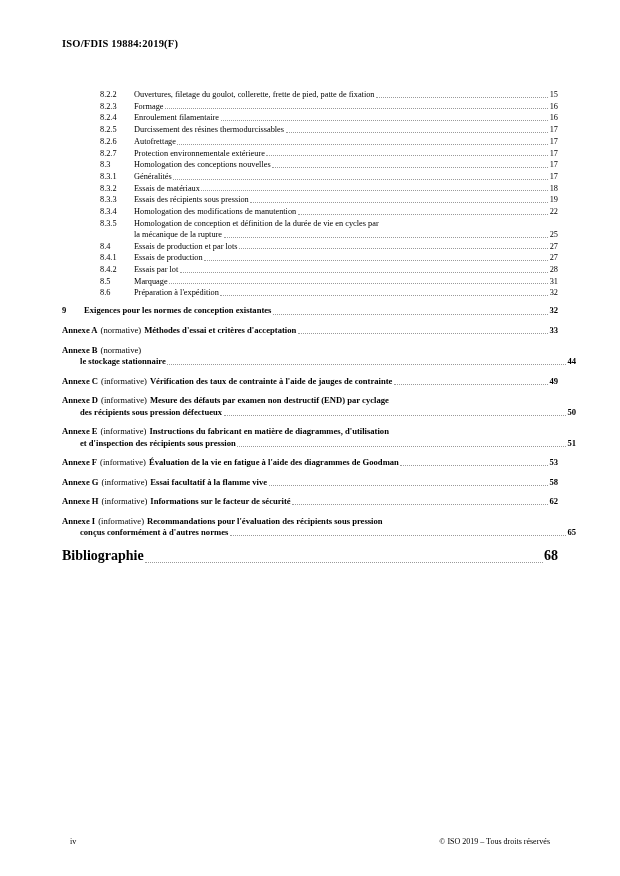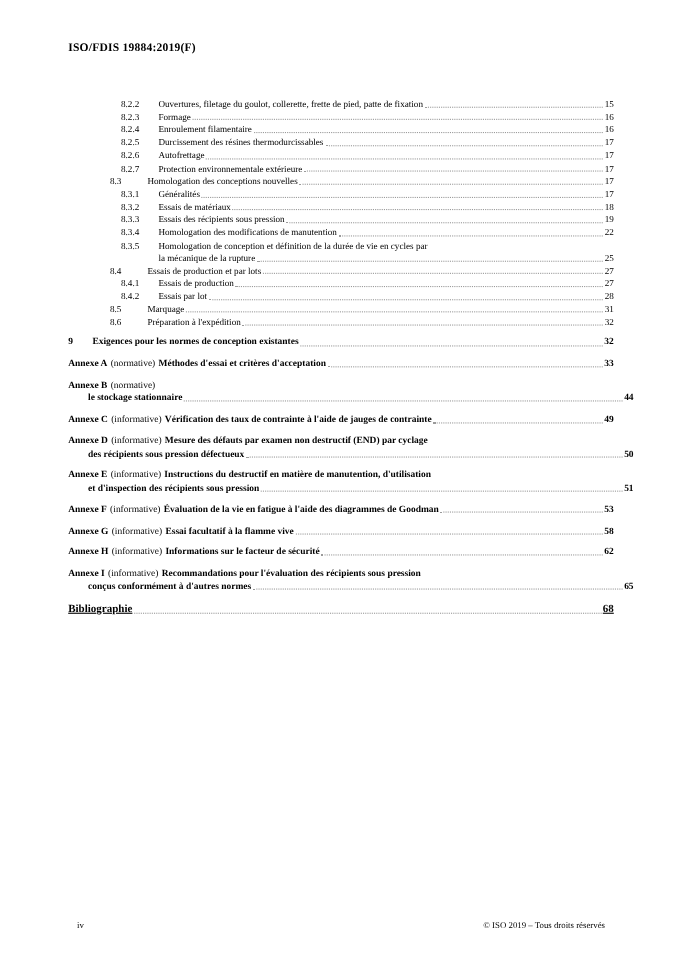--- a/index.html
+++ b/index.html
@@ -55,21 +55,21 @@
     height: 0;
     min-width: 6px;
   }
   .row .pg {
     flex: 0 0 auto;
     text-align: right;
     white-space: nowrap;
   }
 
   
-  .lvl3 .num { width: 34px; margin-left: 48px; }
+  .lvl3 .num { width: 34px; margin-left: 38px; }
   .lvl2 .num { width: 34px; margin-left: 18px; padding-left: 20px; }
 
   .lvl3 .txt, .lvl2 .txt, .lvl1 .txt { }
 
   
   .row.wrap {
     display: block;
     position: relative;
   }
   .row.wrap .line1 {
@@ -104,24 +104,23 @@
     margin-top: 8px;
   }
   .annex .lbl { font-weight: bold; }
   .annex .kind { font-weight: normal; }
   .annex .ttl { font-weight: bold; }
   .annex .pg { font-weight: bold; }
   .annex .line2 { margin-left: 18px; }
   .annex .txt2 { font-weight: bold; }
 
   .biblio {
-    font-size: 10px;
+    font-size: 14px;
     margin-top: 8px;
     font-weight: bold;
-    text-decoration: underline;
   }
   .biblio .pg { font-weight: bold; }
 
   .footer {
     position: absolute;
     left: 0;
     right: 0;
     bottom: 30px;
     padding: 0 70px;
     display: flex;
@@ -310,21 +309,21 @@
         <span class="txt2">des récipients sous pression défectueux</span>
         <span class="leader"></span>
         <span class="pg">50</span>
       </div>
     </div>
 
     <div class="row wrap annex">
       <div class="line1">
         <span class="lbl" style="margin-right:3px;">Annexe E</span>
         <span class="kind" style="margin-right:3px;">(informative)</span>
-        <span class="ttl">Instructions du destructif en matière de manutention, d'utilisation</span>
+        <span class="ttl">Instructions du fabricant en matière de diagrammes, d'utilisation</span>
       </div>
       <div class="line2">
         <span class="txt2">et d'inspection des récipients sous pression</span>
         <span class="leader"></span>
         <span class="pg">51</span>
       </div>
     </div>
 
     <div class="row annex">
       <span class="lbl" style="margin-right:3px;">Annexe F</span>

